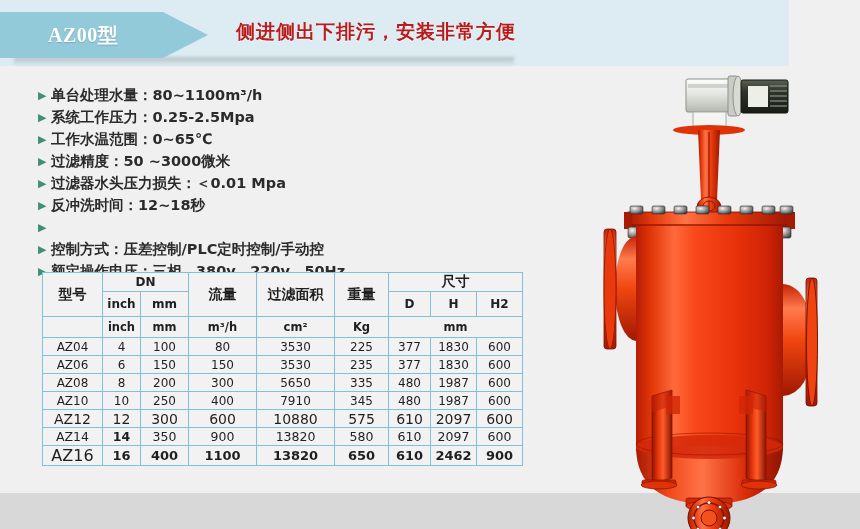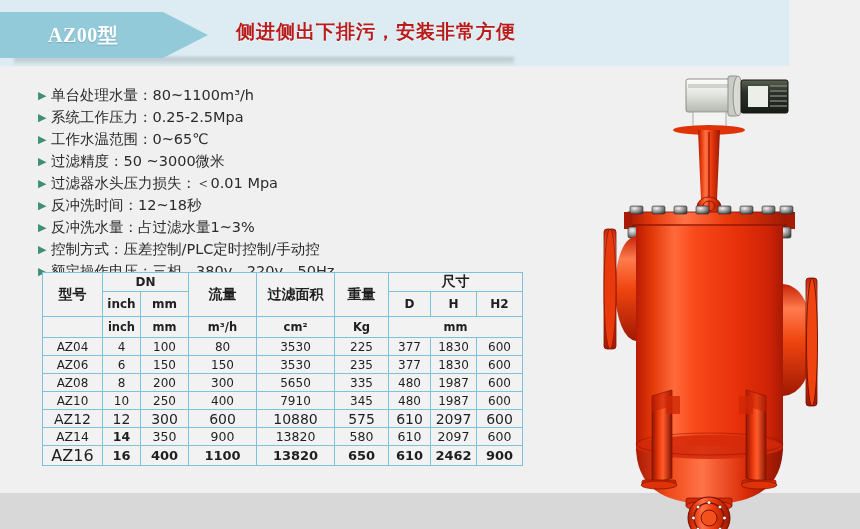--- a/index.html
+++ b/index.html
@@ -101,20 +101,21 @@
     font-size: 11px;
     line-height: 22px;
     width: 13px;
     flex: 0 0 13px;
     text-align: left;
   }
   .spec-text {
     color: #2b2b2b;
     font-size: 14.5px;
     font-family: "DejaVu Sans", "Liberation Sans", sans-serif;
+    font-weight: bold;
   }
 
   
   .spec-table-wrap {
     position: absolute;
     left: 42px;
     top: 272px;
     width: 472px;
   }
   table.spec-table {
@@ -213,21 +214,20 @@
     <div class="spec-item">
       <span class="spec-bullet">▶</span>
       <span class="spec-text">过滤器水头压力损失：＜0.01 Mpa</span>
     </div>
     <div class="spec-item">
       <span class="spec-bullet">▶</span>
       <span class="spec-text">反冲洗时间：12~18秒</span>
     </div>
     <div class="spec-item">
       <span class="spec-bullet">▶</span>
-      <span class="spec-text">反冲洗水量：占过滤水量1~3%</span>
     </div>
     <div class="spec-item">
       <span class="spec-bullet">▶</span>
       <span class="spec-text">控制方式：压差控制/PLC定时控制/手动控</span>
     </div>
     <div class="spec-item">
       <span class="spec-bullet">▶</span>
       <span class="spec-text">额定操作电压：三相、380v、220v、50Hz</span>
     </div>
   </div>

